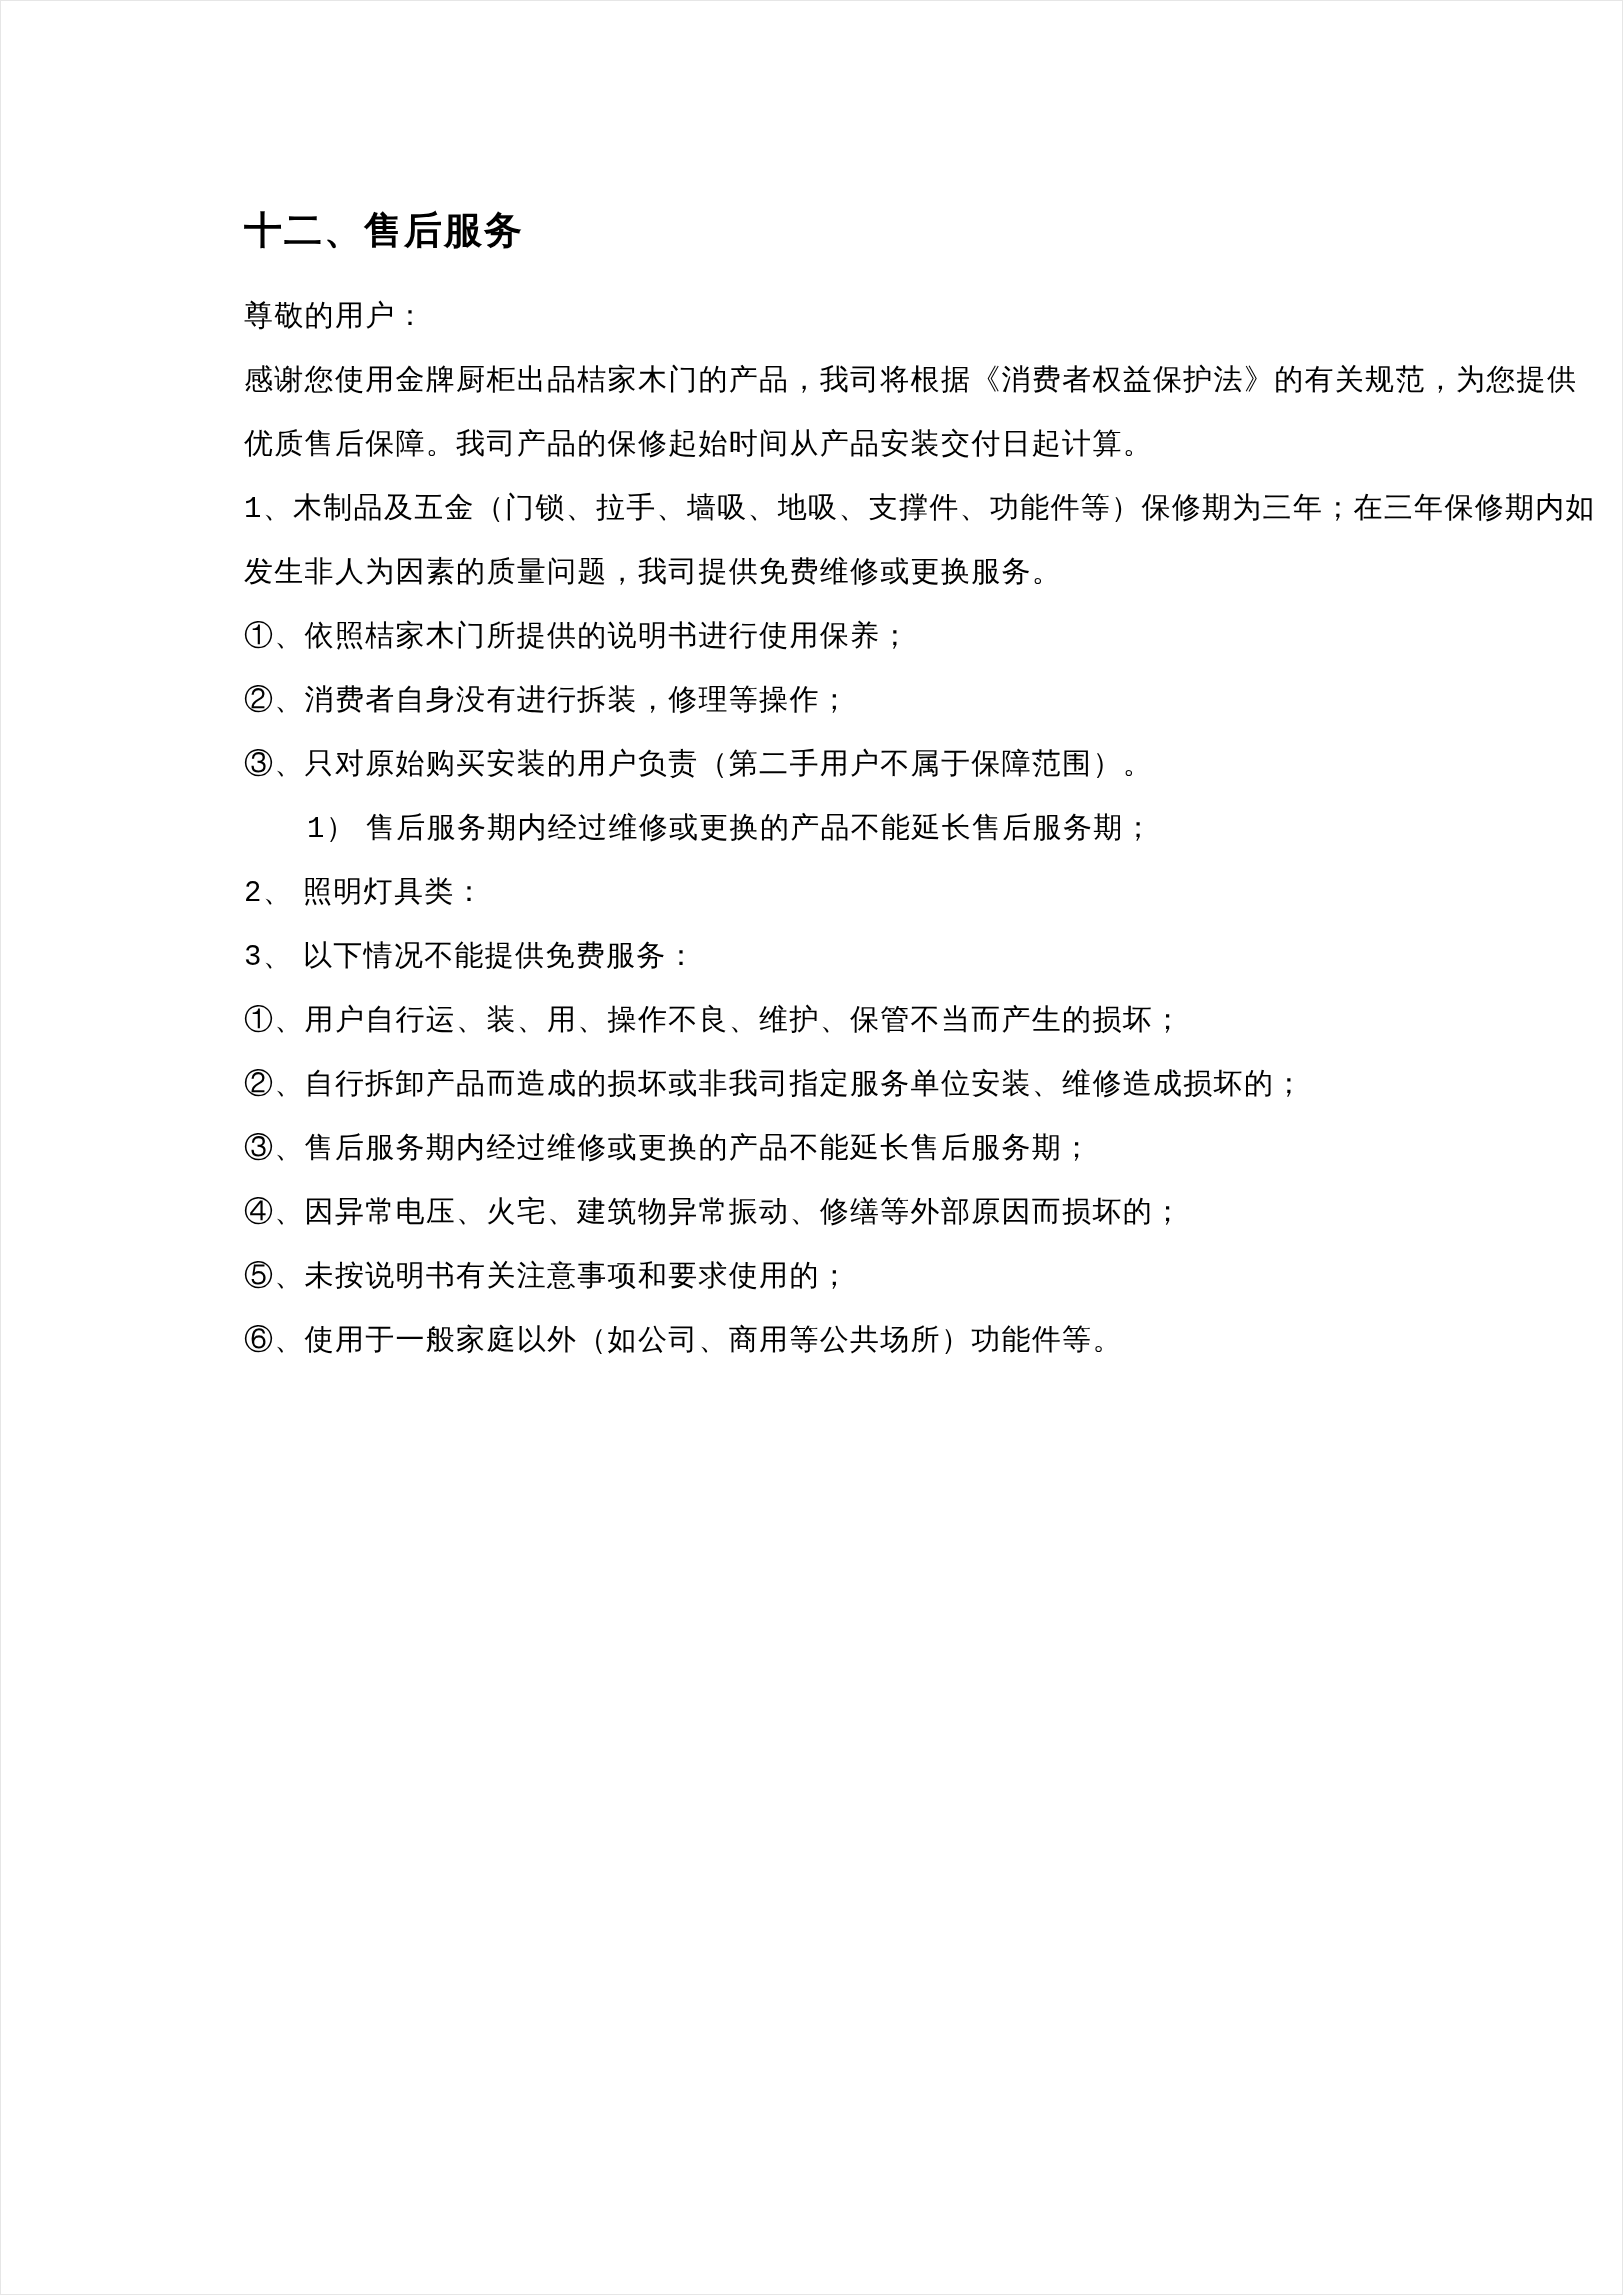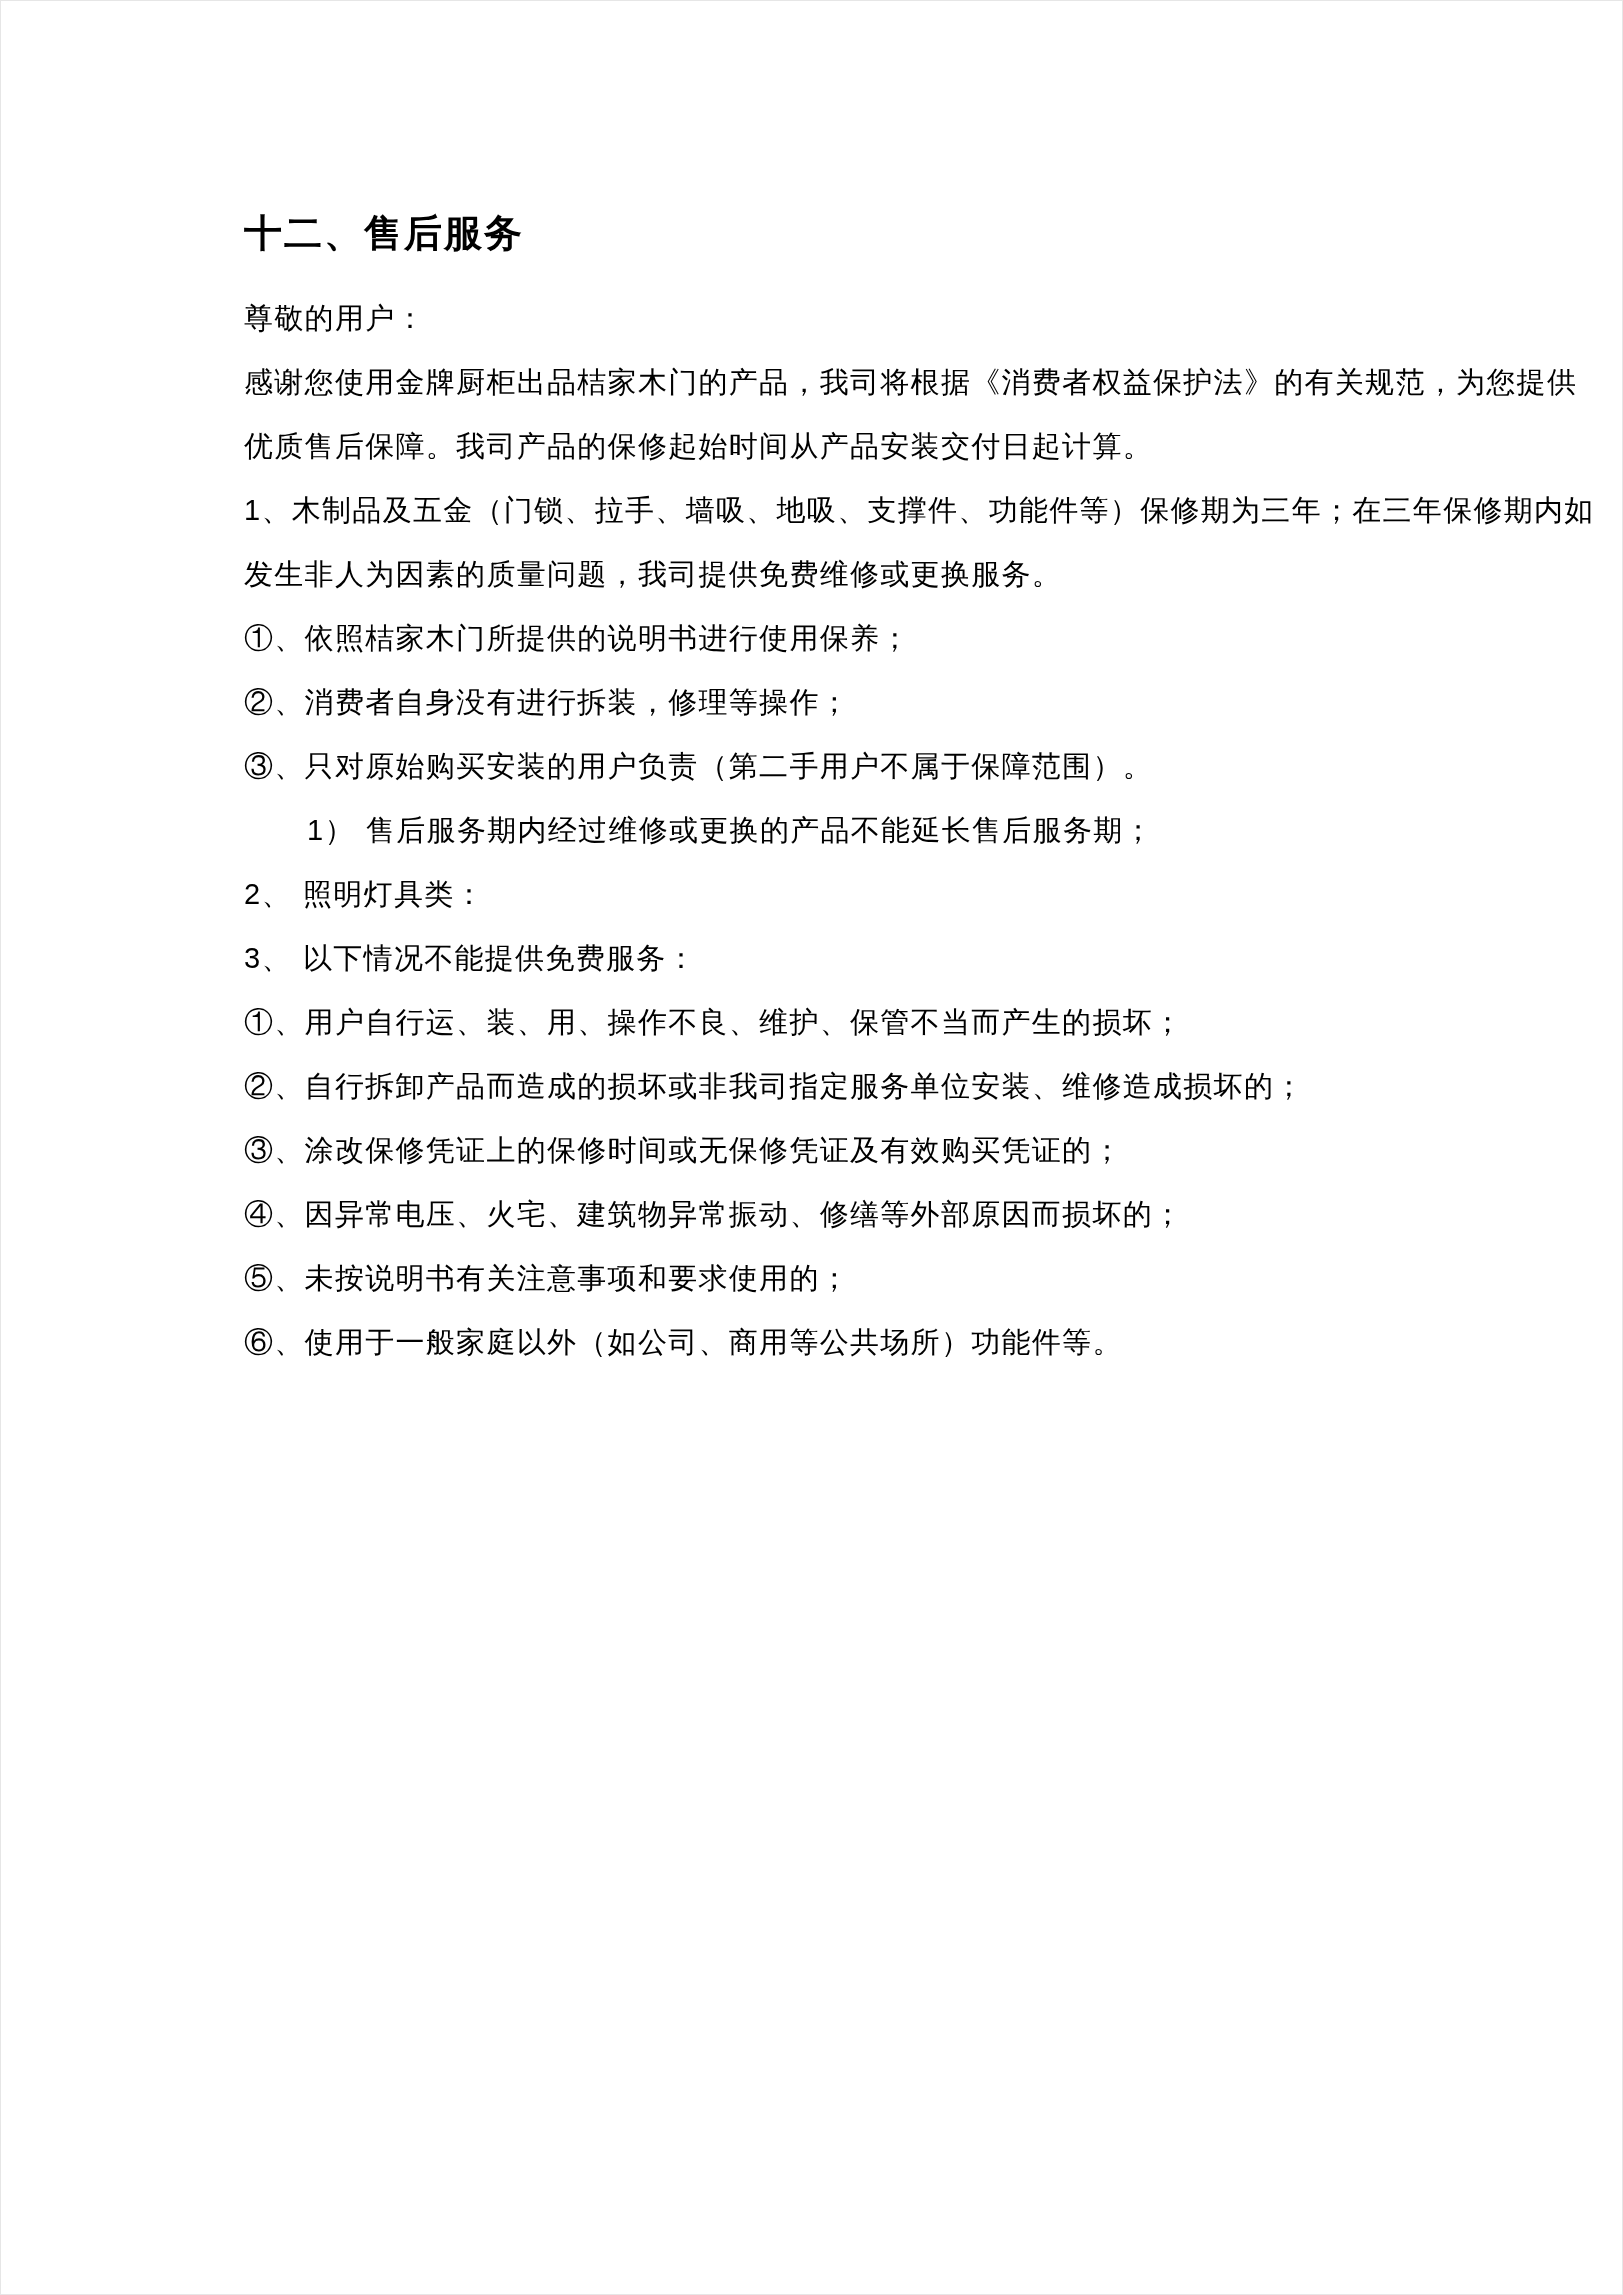--- a/index.html
+++ b/index.html
@@ -18,20 +18,21 @@
       background: #ffffff;
       overflow: hidden;
       box-sizing: border-box;
       border: 0.7px solid #e6e6e6;
     }
     .doc {
       position: absolute;
       left: 243px;
       top: 207px;
       width: 1288px;
+      font-family: Liberation Mono, monospace;
     }
     .title {
       font-size: 38px;
       font-weight: 700;
       line-height: 50px;
       letter-spacing: 2px;
       margin: 0 0 27.5px 0;
       white-space: nowrap;
     }
     .ln {
@@ -78,20 +79,20 @@
       <span class="marker">2、</span><span>照明灯具类：</span>
     </p>
 
 
     <p class="ln">
       <span class="marker">3、</span><span>以下情况不能提供免费服务：</span>
     </p>
 
     <p class="ln">①、用户自行运、装、用、操作不良、维护、保管不当而产生的损坏；</p>
     <p class="ln">②、自行拆卸产品而造成的损坏或非我司指定服务单位安装、维修造成损坏的；</p>
-    <p class="ln">③、涂改保修凭证上的保修时间或无保修凭证及有效购买凭证的；</p>
+    <p class="ln">③、售后服务期内经过维修或更换的产品不能延长售后服务期；</p>
     <p class="ln">④、因异常电压、火宅、建筑物异常振动、修缮等外部原因而损坏的；</p>
     <p class="ln">⑤、未按说明书有关注意事项和要求使用的；</p>
     <p class="ln">⑥、使用于一般家庭以外（如公司、商用等公共场所）功能件等。</p>
 
   </div>
 </div>
 
 
 </body></html>

